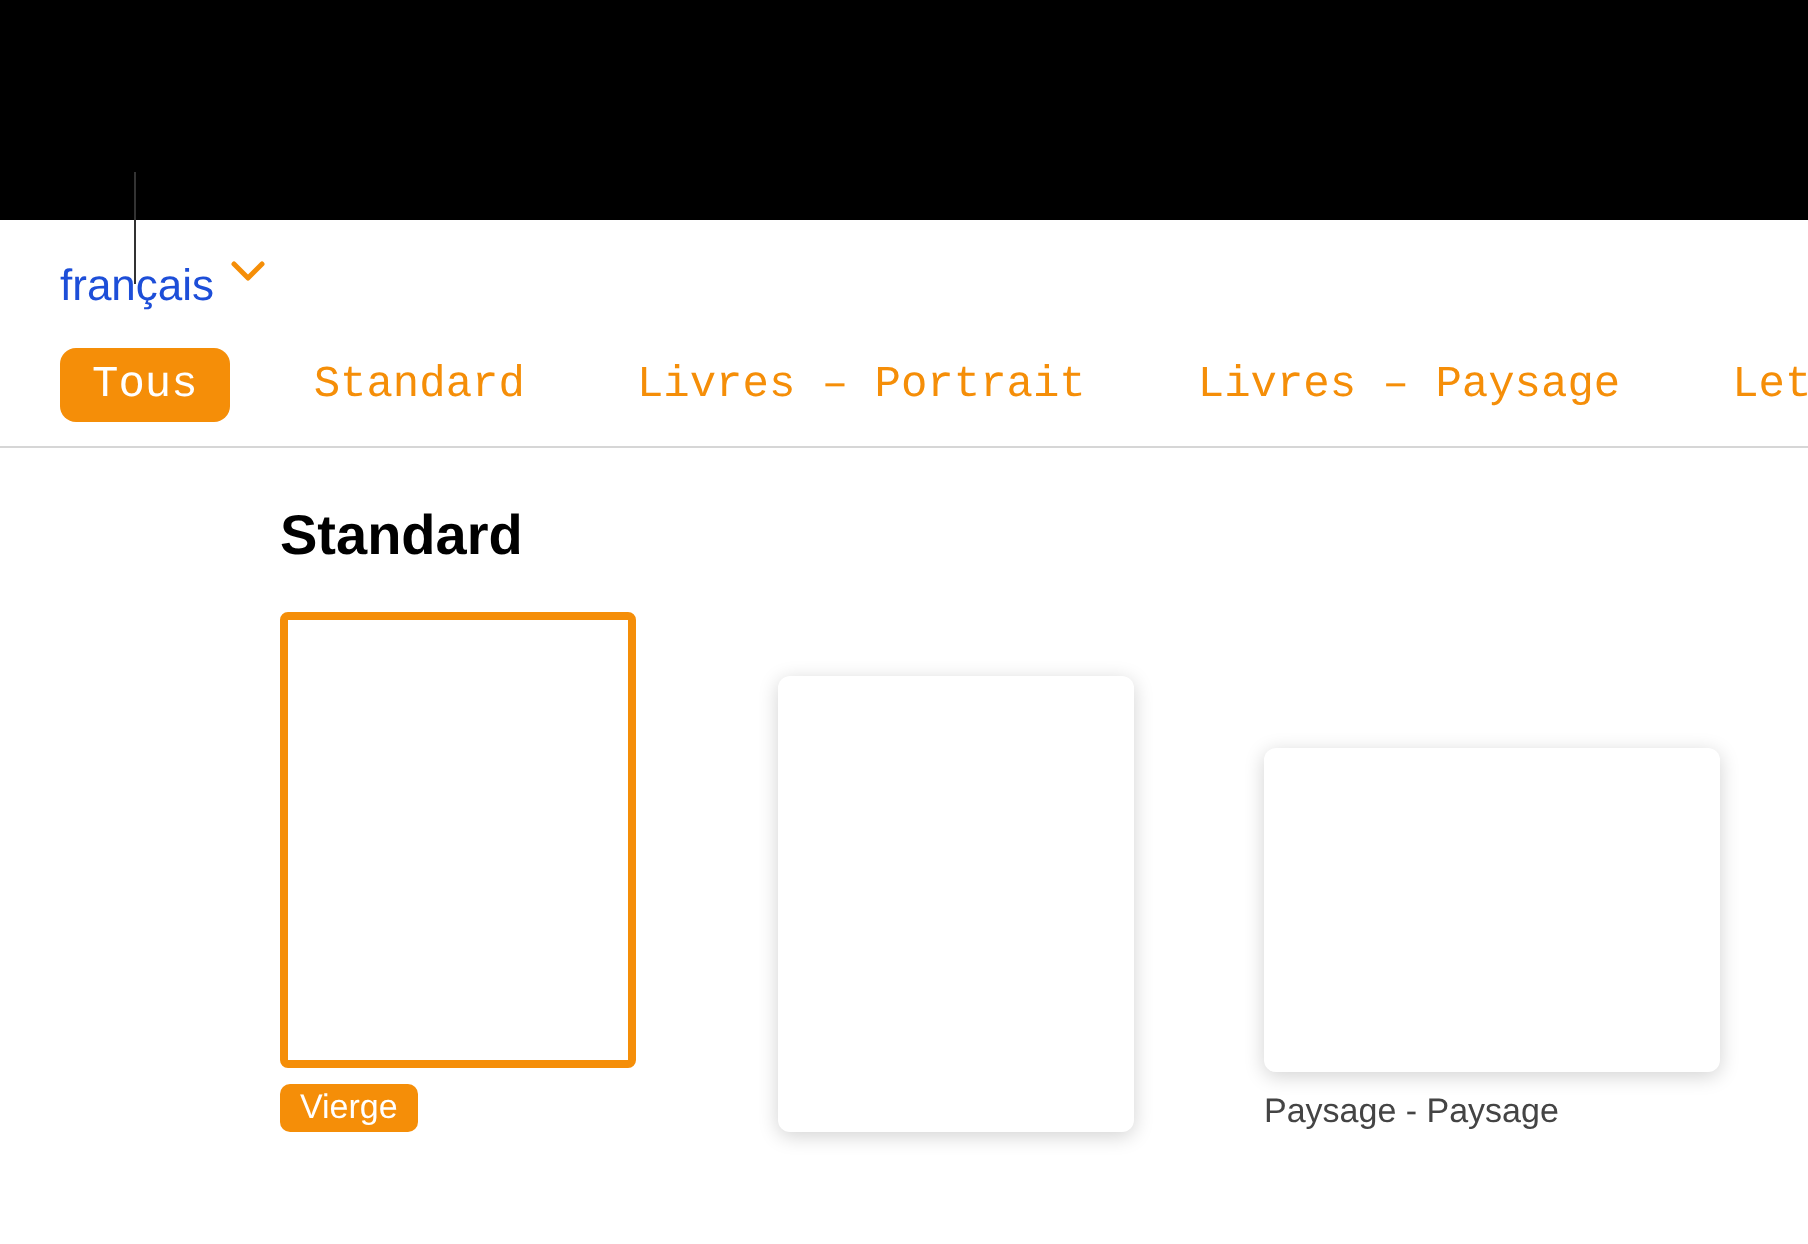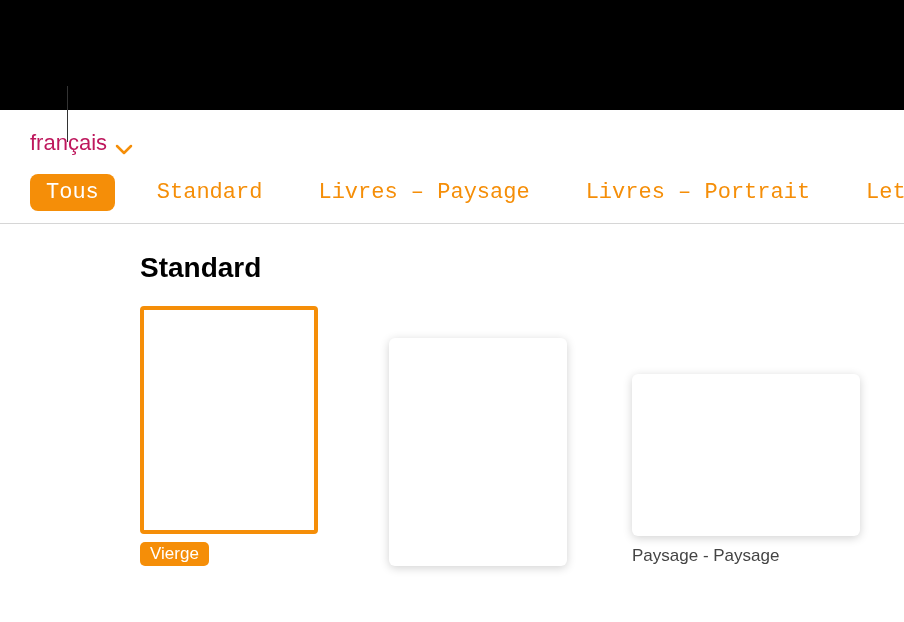--- a/index.html
+++ b/index.html
@@ -29,23 +29,23 @@
       background: #333;
       z-index: 10;
     }
     .language-row {
       padding: 20px 0 18px 30px;
       display: flex;
       align-items: center;
     }
     .language-picker {
       display: flex;
-      align-items: flex-end;
+      align-items: flex-start;
       gap: 8px;
-      color: #be185d;
+      color: #1d4ed8;
       font-size: 22px;
       font-weight: 400;
       cursor: pointer;
     }
     .chevron {
       display: inline-block;
     }
     .chevron svg {
       display: block;
     }
@@ -138,22 +138,22 @@
       <svg width="18" height="12" viewBox="0 0 18 12">
         <path d="M2 2 L9 9 L16 2" stroke="#f58e08" stroke-width="2.5" fill="none" stroke-linecap="round" stroke-linejoin="round"></path>
       </svg>
     </span>
   </div>
 </div>
 
 <div class="tabs-row">
   <div class="tab selected">Tous</div>
   <div class="tab">Standard</div>
+  <div class="tab">Livres – Portrait</div>
   <div class="tab">Livres – Paysage</div>
-  <div class="tab">Livres – Portrait</div>
   <div class="tab">Lett</div>
 </div>
 
 <div class="content">
   <div class="section-title">Standard</div>
   <div class="templates-row">
 
     <div class="template-item vierge-wrap">
       <div class="thumb portrait selected"></div>
       <div class="template-label selected">Vierge</div>

